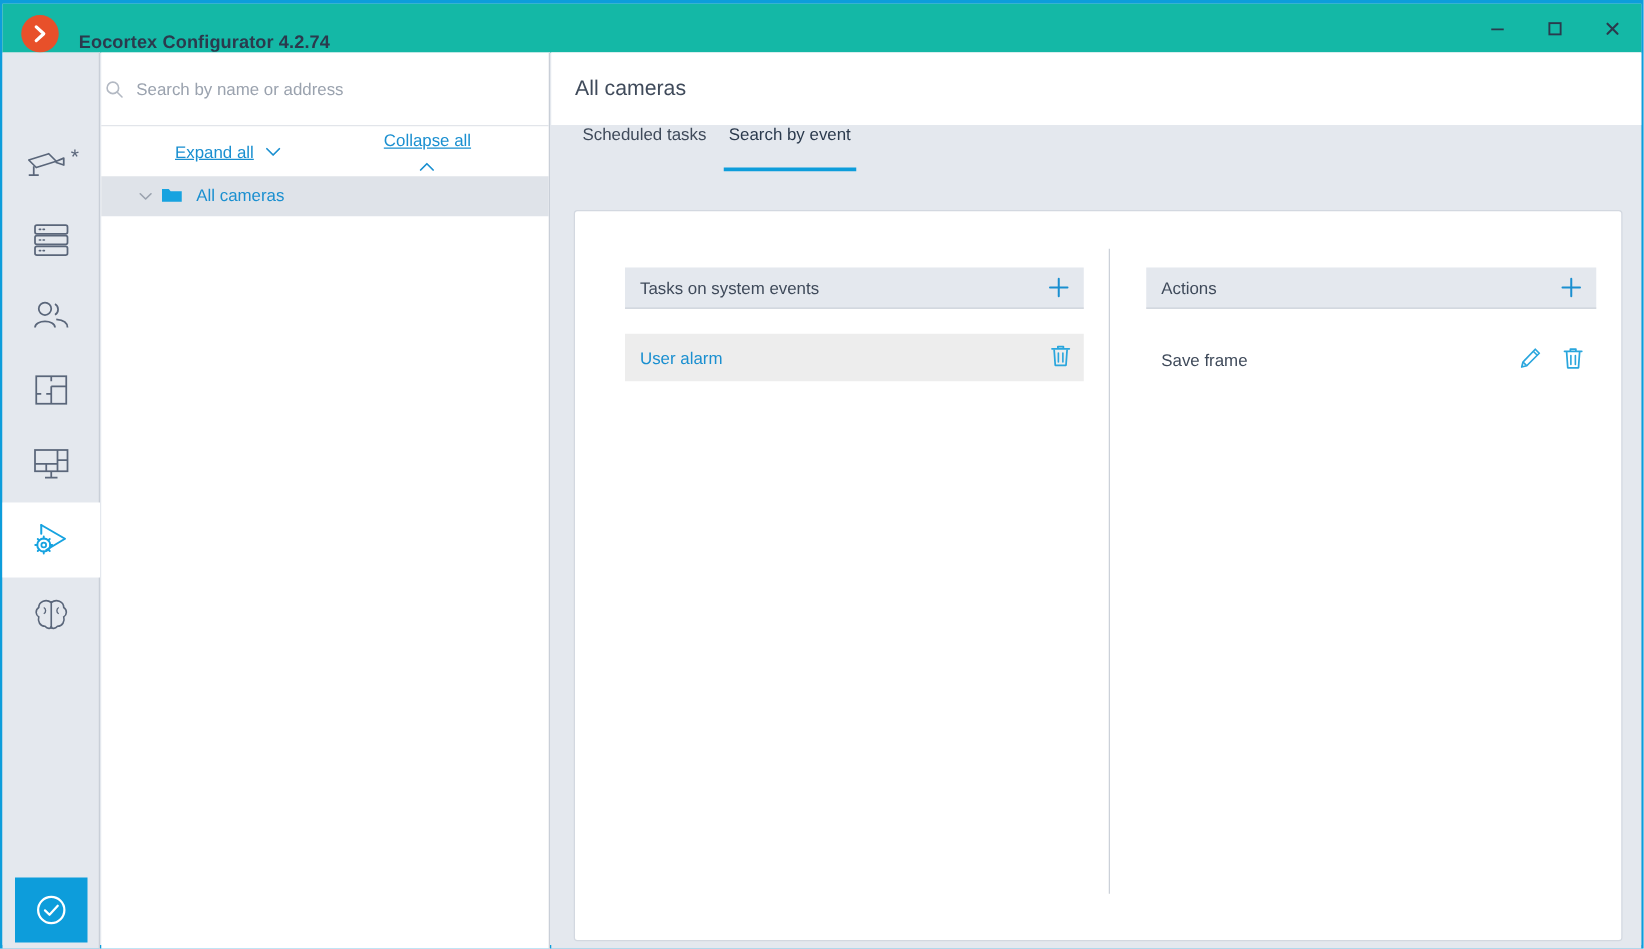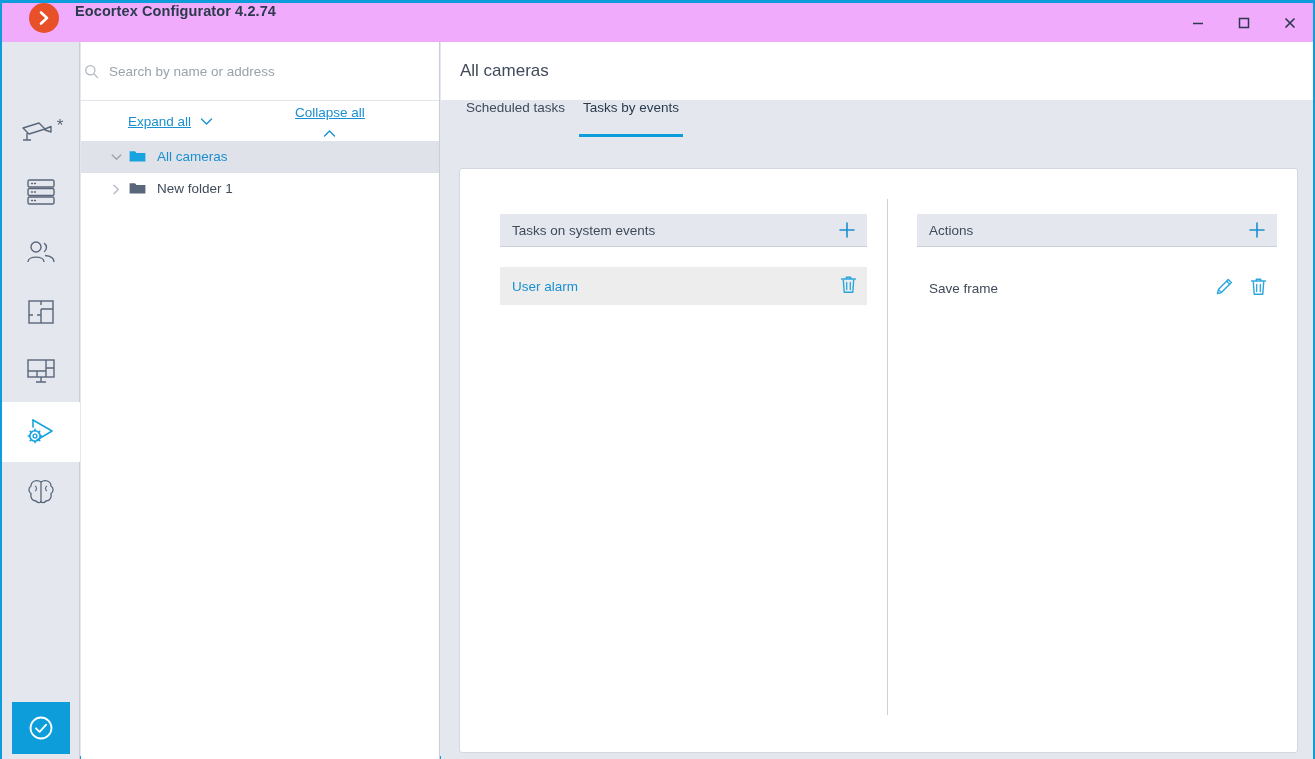--- a/index.html
+++ b/index.html
@@ -16,22 +16,22 @@
     background: #e4e8ee;
     border: 2px solid #0d9ddb;
     border-top-width: 3px;
     border-bottom-width: 3px;
   }
 
   
   .titlebar {
     position: absolute; left: 0; top: 0;
     width: 1311px; height: 39px;
-    background: #f0abfc;
-    display: flex; align-items: flex-start; padding-left: 12px;
+    background: #14b8a6;
+    display: flex; align-items: flex-end;
   }
   .logo {
     width: 30px; height: 30px; border-radius: 50%;
     background: #e8502a;
     margin-left: 15px;
     display: flex; align-items: center; justify-content: center;
     flex: none;
   }
   .logo svg { display: block; }
   .title-text {
@@ -91,21 +91,21 @@
   .expandbar {
     position: absolute; left: 0; top: 60px;
     width: 358px; height: 38px;
     display: flex; align-items: center;
   }
   .exp-link {
     display: flex; align-items: center; gap: 9px;
     color: #1a8fd0; font-size: 13.5px;
   }
   .exp-link .lbl { text-decoration: underline; }
-  .exp-left { margin-left: 47px; }
+  .exp-left { margin-left: 59px; }
   .exp-right { margin-left: 82px; flex-direction: column; }
 
   .tree { position: absolute; left: 0; top: 99px; width: 358px; }
   .tnode {
     height: 32px; display: flex; align-items: center;
     font-size: 13.5px; color: #3f4a5a;
   }
   .tnode.selected { background: #dfe3e9; color: #1a8fd0; }
   .tw { width: 26px; display: flex; align-items: center; justify-content: center; flex: none; }
   .folder { flex: none; margin-right: 11px; }
@@ -312,47 +312,34 @@
           </svg>
         </span>
         <span class="folder">
           <svg width="17" height="14" viewBox="0 0 17 14">
             <path d="M0.6 2.2 h5.4 l1.5 1.8 h8.9 v8.4 h-15.8 Z" fill="#17a3e0"></path>
           </svg>
         </span>
         <span class="tlabel">All cameras</span>
       </div>
 
-      <div class="tnode indent1" style="padding-left:22px">
-        <span class="tw">
-          <svg width="8" height="11" viewBox="0 0 8 11">
-            <path d="M2 1.2 L6.2 5.5 L2 9.8" fill="none" stroke="#b3b9c3" stroke-width="1.3" stroke-linecap="round" stroke-linejoin="round"></path>
-          </svg>
-        </span>
-        <span class="folder">
-          <svg width="17" height="14" viewBox="0 0 17 14">
-            <path d="M0.6 2.2 h5.4 l1.5 1.8 h8.9 v8.4 h-15.8 Z" fill="#5a667a"></path>
-          </svg>
-        </span>
-        <span class="tlabel">New folder 1</span>
-      </div>
 
 
     </div>
   </div>
 
   <div class="main">
 
     <div class="page-head">
       <div class="page-title">All cameras</div>
     </div>
 
     <div class="tabs">
       <div class="tab">Scheduled tasks</div>
-      <div class="tab active">Tasks by events</div>
+      <div class="tab active">Search by event</div>
     </div>
 
     <div class="card">
       <div class="vdiv"></div>
 
       <div class="col col-left">
         <div class="sec-head">
           <span class="sec-title">Tasks on system events</span>
           <span class="plus">
             <svg width="20" height="20" viewBox="0 0 20 20">

